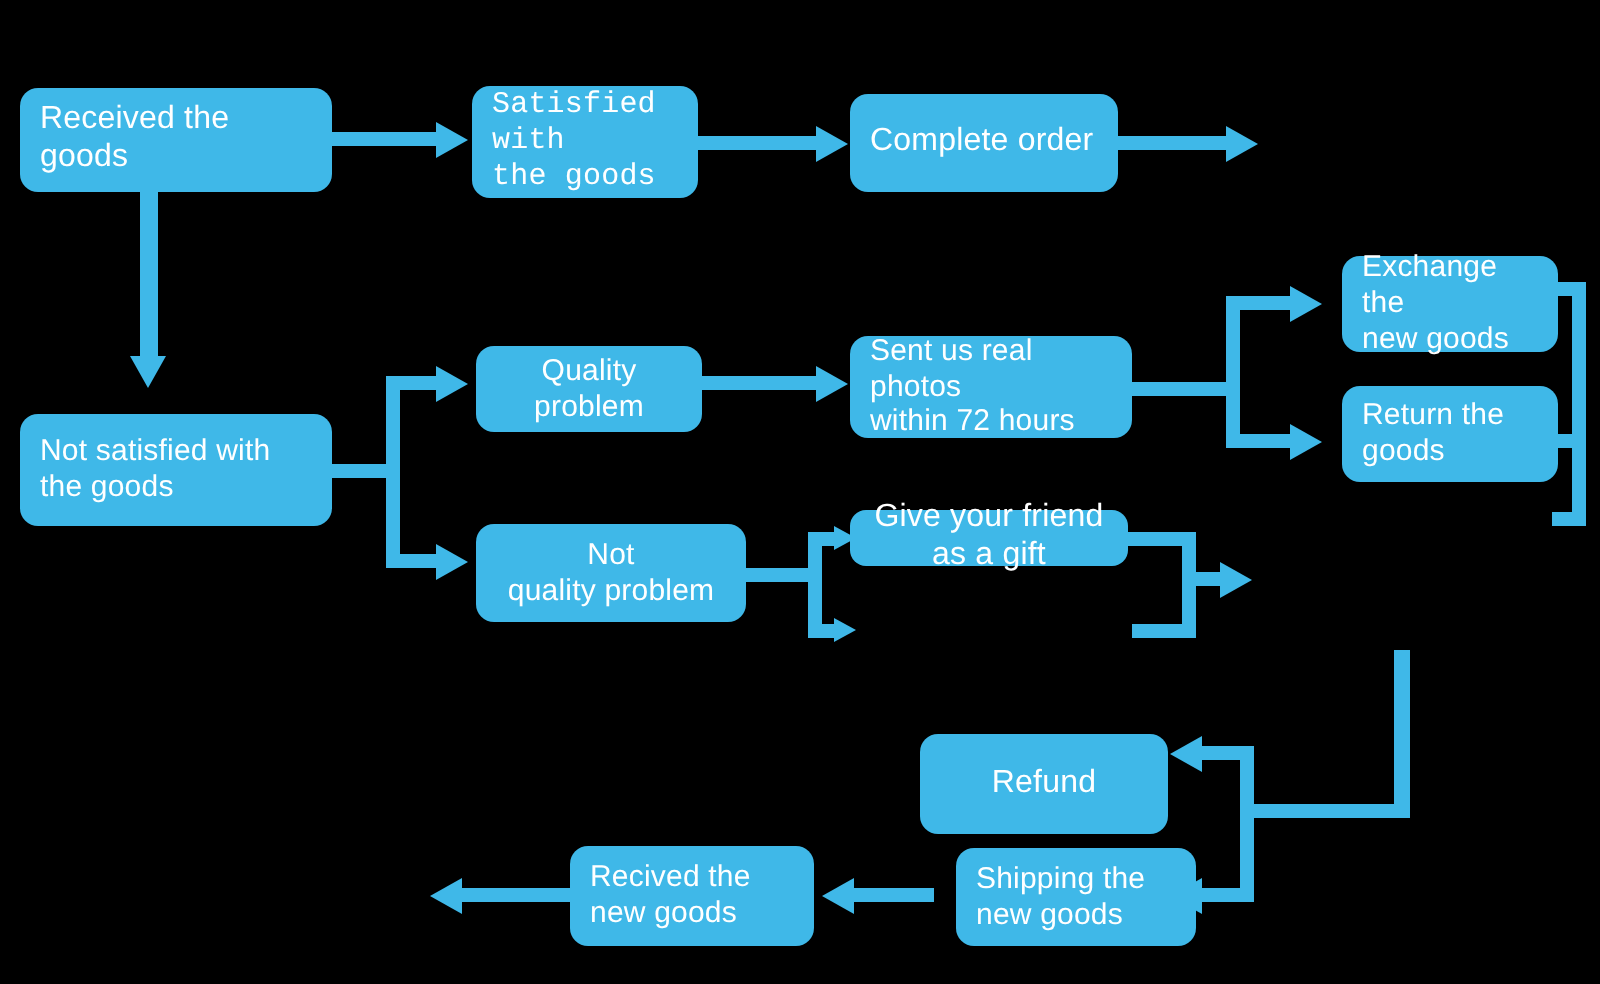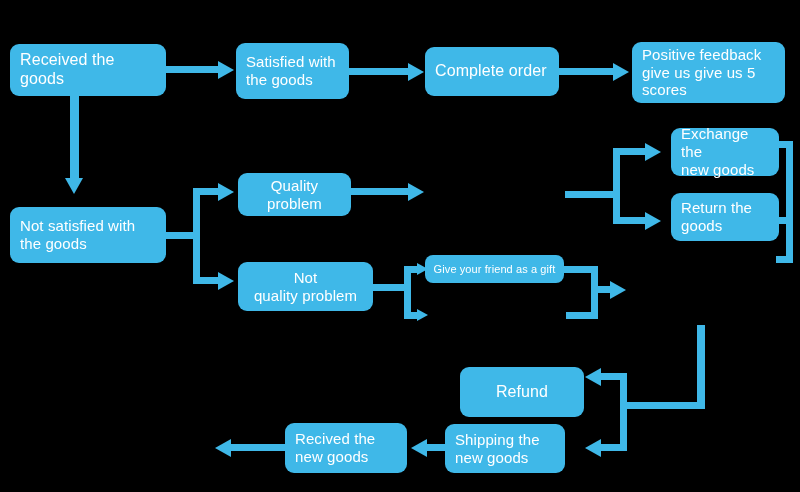--- a/index.html
+++ b/index.html
@@ -25,21 +25,21 @@
     align-items: center;
     line-height: 1.18;
     white-space: pre-line;
     letter-spacing: 0.1px;
     z-index: 3;
   }
   .node.left   { justify-content: flex-start; padding-left: 10px; padding-right: 8px; text-align: left; }
   .node.center { justify-content: center; padding: 0 8px; text-align: center; }
   .f16 { font-size: 16px; }
   .f15 { font-size: 15px; }
-  .f12 { font-size: 11px; }
+  .f12 { font-size: 16px; }
 
   
   .seg {
     position: absolute;
     background: #3fb8e8;
     z-index: 1;
   }
   .arrow {
     position: absolute;
     width: 0;
@@ -128,50 +128,49 @@
   <div class="arrow left" style="left:585px; top:439px;"></div>
 
   <div class="seg" style="left:425px; top:444px; width:42px; height:7px;"></div>
   <div class="arrow left" style="left:411px; top:439px;"></div>
 
   <div class="seg" style="left:230px; top:444px; width:55px; height:7px;"></div>
   <div class="arrow left" style="left:215px; top:439px;"></div>
 
   <div class="node left f16" style="left:10px; top:44px; width:156px; height:52px;">Received the goods</div>
 
-  <div class="node left f15" style="left:236px; top:43px; width:113px; height:56px;">Satisfied with
+  <div class="node left f15" style="left:236px; top:43px; width:113px; height:56px;font-family:Liberation Mono, monospace;">Satisfied with
 the goods</div>
 
   <div class="node left f16" style="left:425px; top:47px; width:134px; height:49px;">Complete order</div>
 
-  <div class="node left f15" style="left:632px; top:42px; width:153px; height:61px;">Positive feedback
-give us give us 5
-scores</div>
 
   <div class="node left f15" style="left:10px; top:207px; width:156px; height:56px;">Not satisfied with
 the goods</div>
 
   <div class="node center f15" style="left:238px; top:173px; width:113px; height:43px;">Quality problem</div>
 
+  <div class="node left f15" style="left:425px; top:168px; width:141px; height:51px;">Sent us real photos
+within 72 hours</div>
 
   <div class="node left f15" style="left:671px; top:128px; width:108px; height:48px;">Exchange the
 new goods</div>
 
   <div class="node left f15" style="left:671px; top:193px; width:108px; height:48px;">Return the
 goods</div>
 
   <div class="node center f15" style="left:238px; top:262px; width:135px; height:49px;">Not
 quality problem</div>
 
   <div class="node center f12" style="left:425px; top:255px; width:139px; height:28px; border-radius:8px;">Give your friend as a gift</div>
 
 
 
   <div class="node center f16" style="left:460px; top:351px; width:124px; height:50px;margin-top:16px;">Refund</div>
 
-  <div class="node left f15" style="left:445px; top:424px; width:120px; height:49px;">Shipping the
+  <div class="node left f15" style="left:478px; top:424px; width:120px; height:49px;">Shipping the
 new goods</div>
 
   <div class="node left f15" style="left:285px; top:423px; width:122px; height:50px;">Recived the
 new goods</div>
 
 
 </div>
 
 </body></html>

